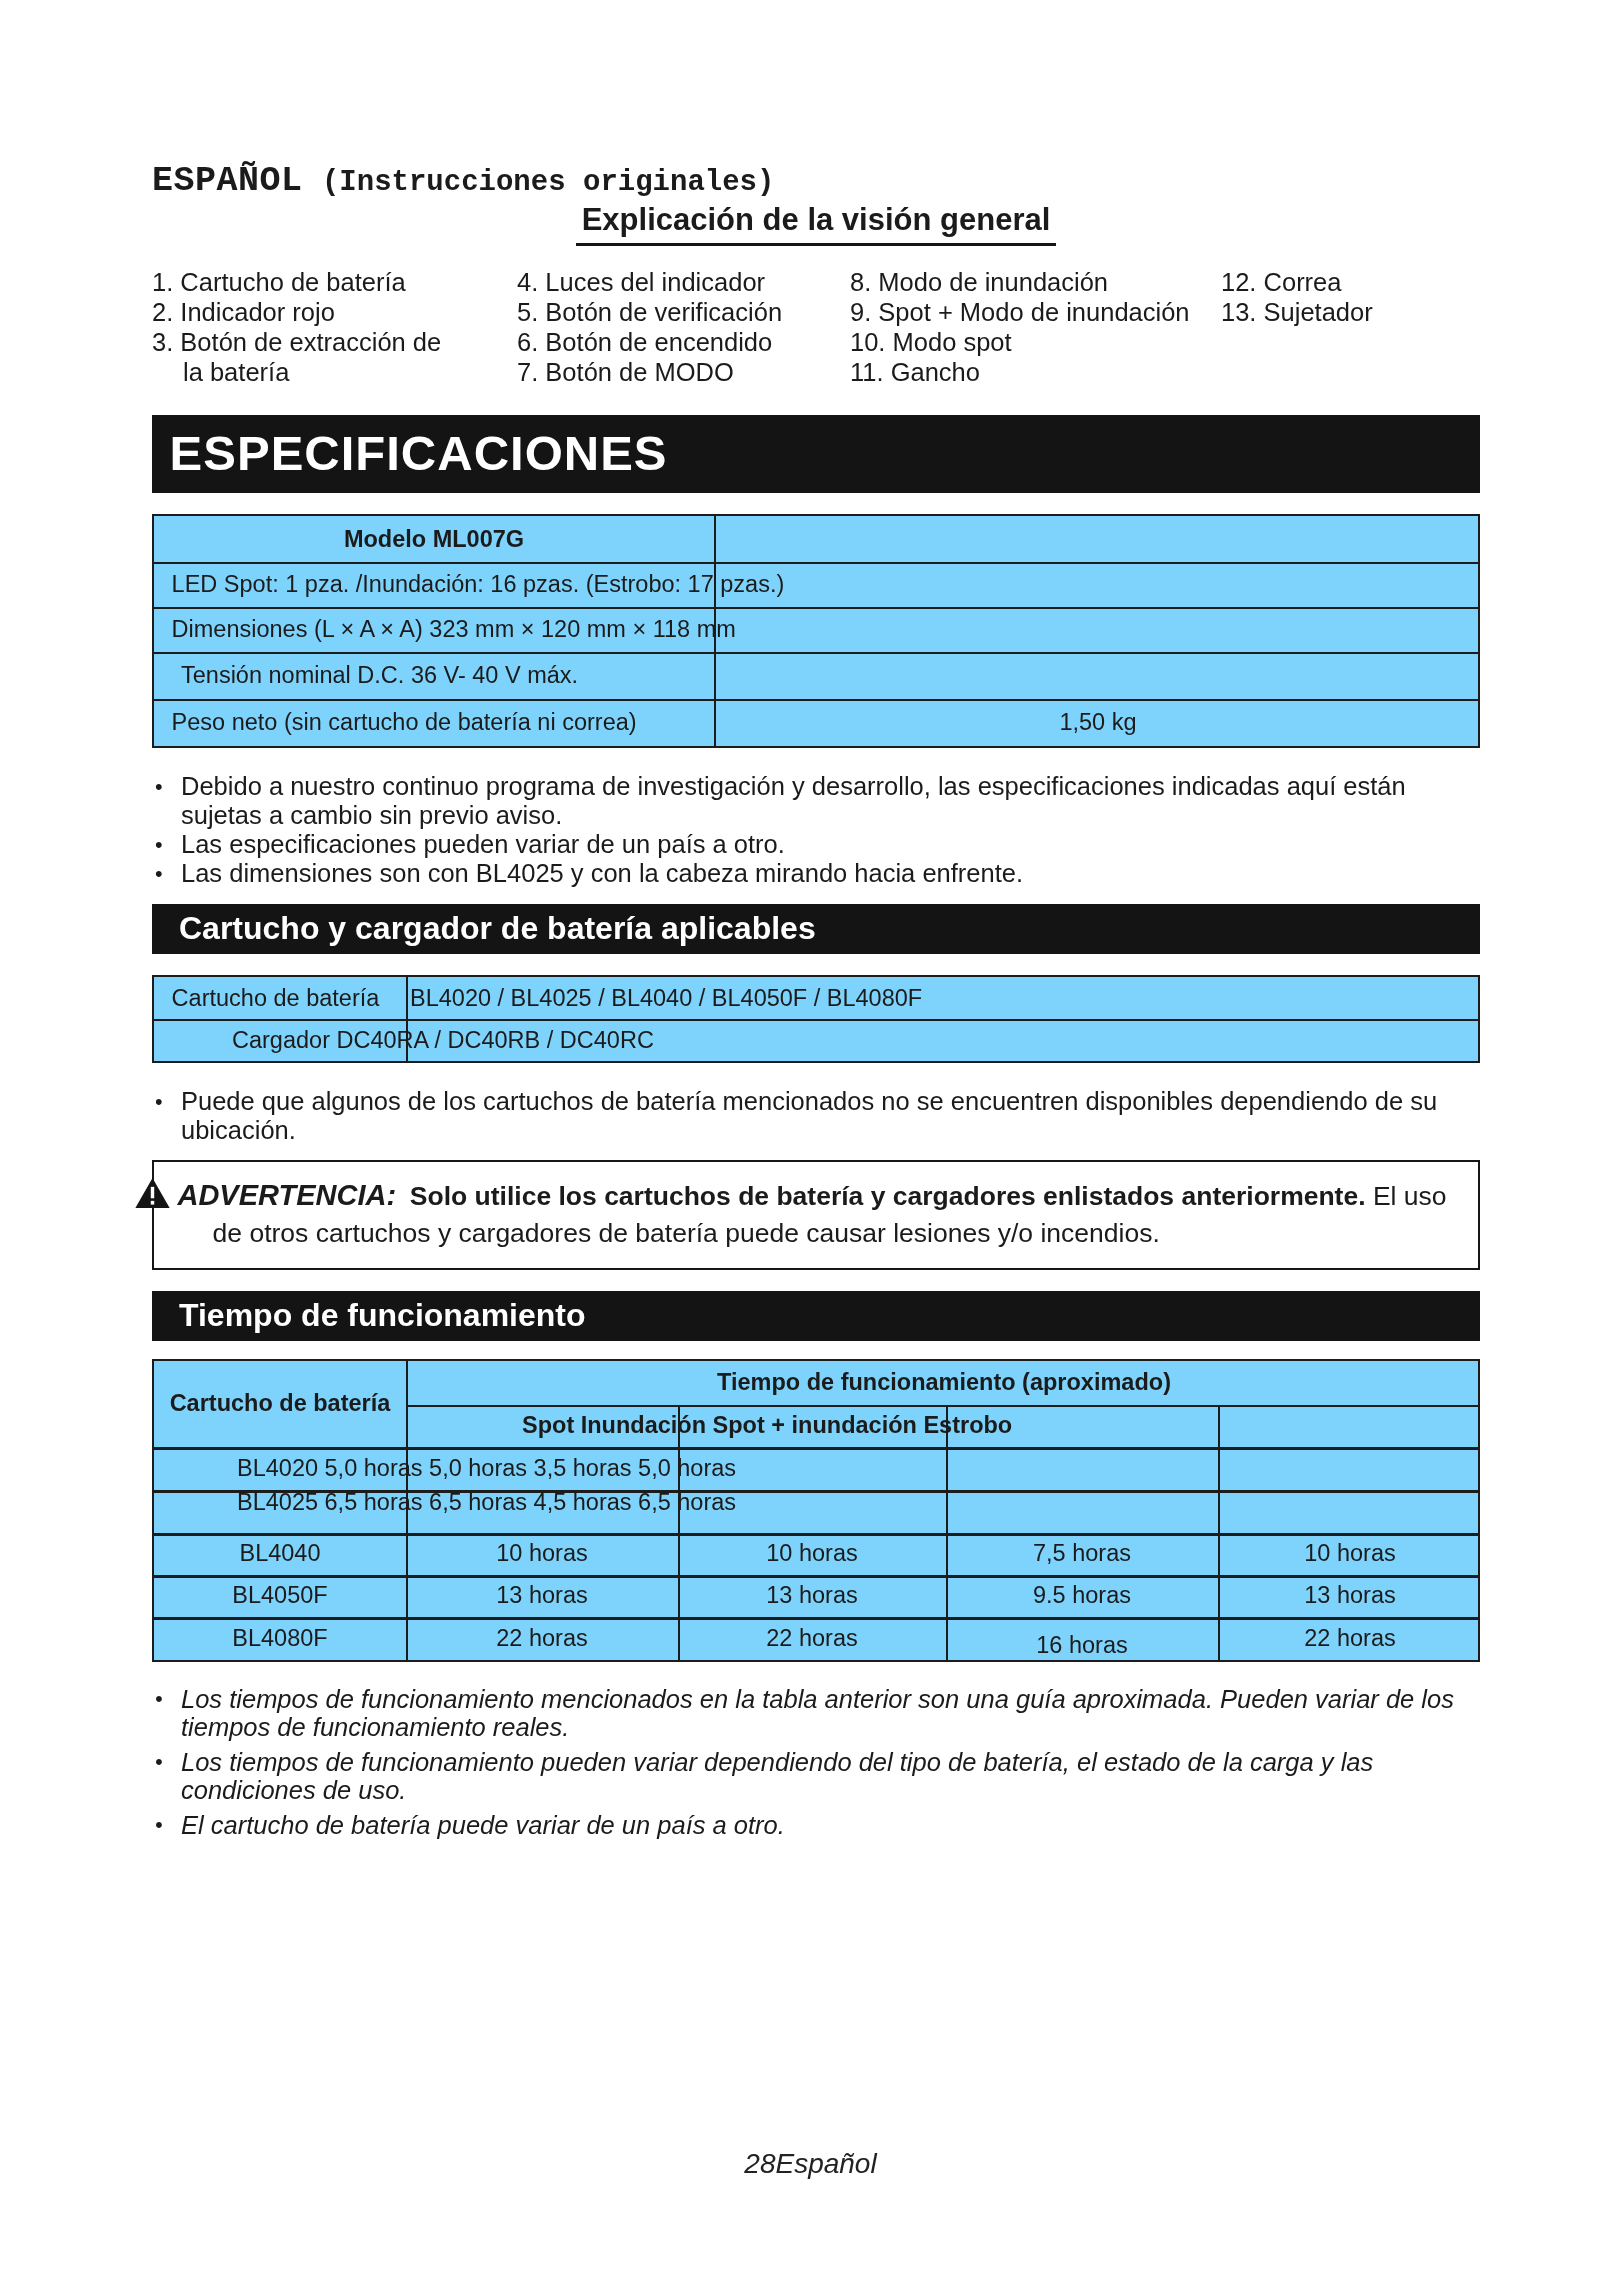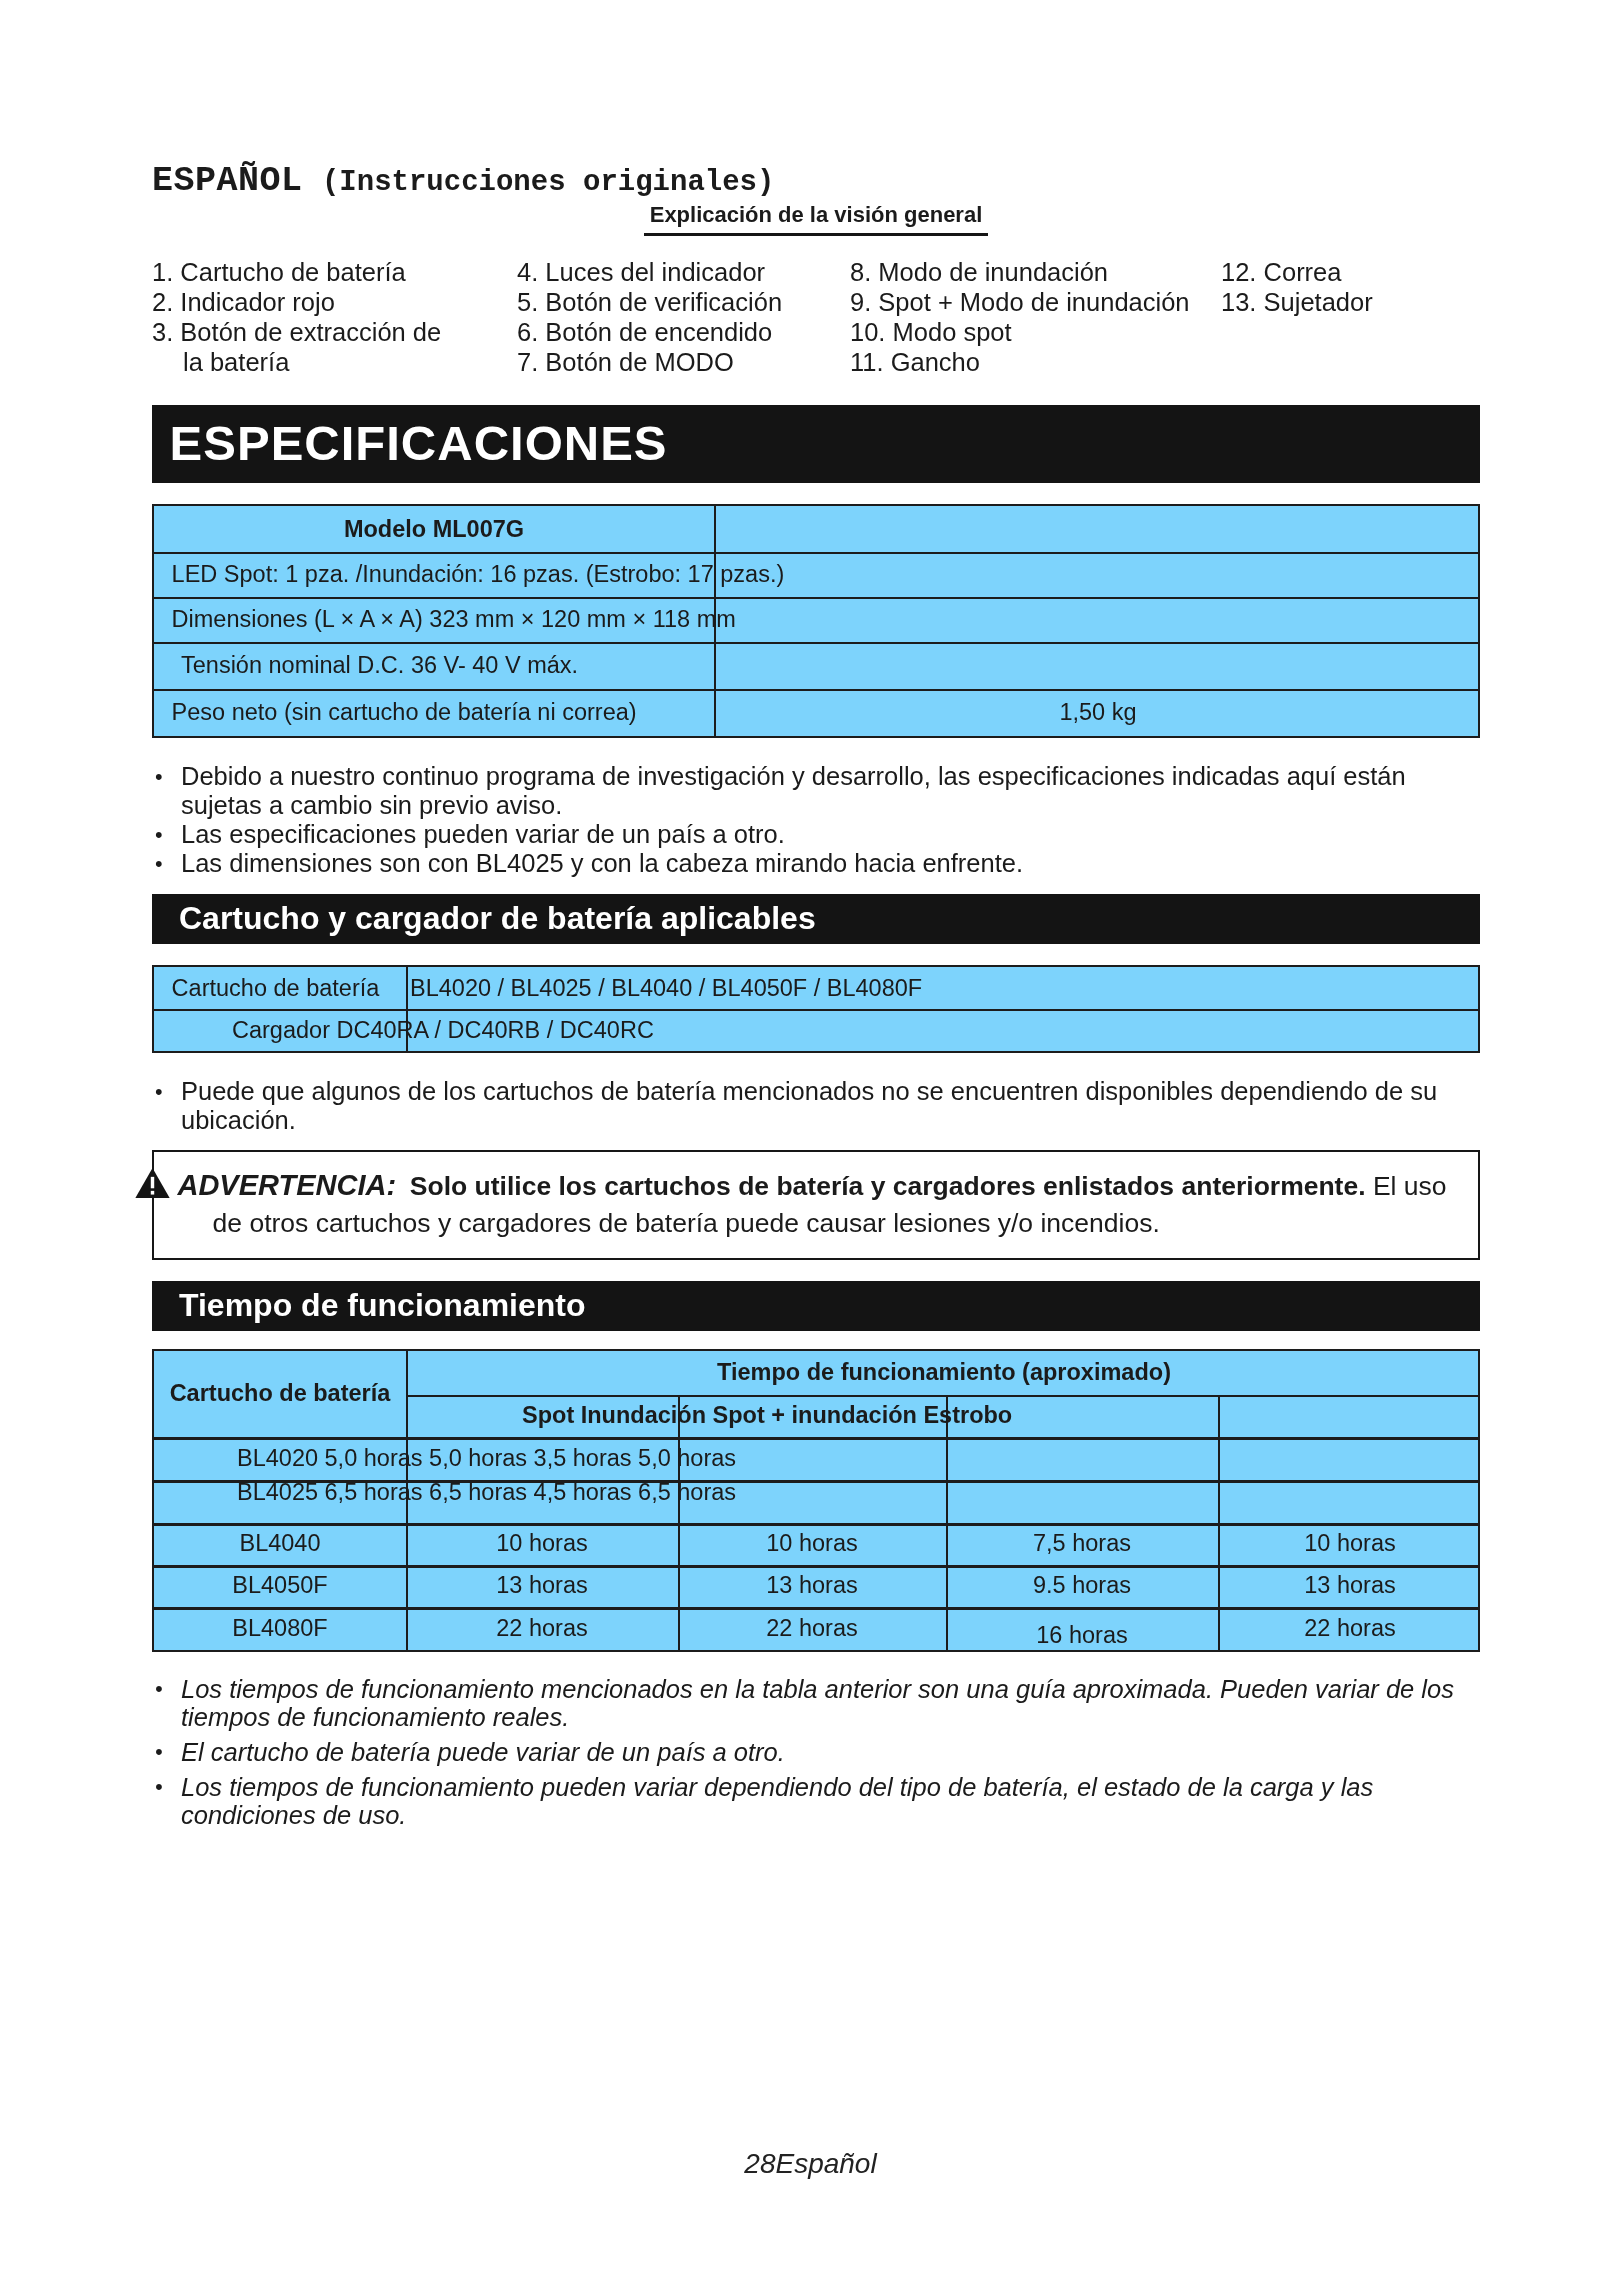--- a/index.html
+++ b/index.html
@@ -12,21 +12,21 @@
     overflow:hidden;
   }
   .content{position:absolute;left:152px;top:165px;width:1328px;}
 
   
   .lang-row{white-space:nowrap;line-height:32px;font-family:Liberation Mono, monospace;}
   .lang{font-size:35px;font-weight:bold;letter-spacing:0.5px;}
   .lang-note{font-size:29px;font-weight:bold;margin-left:9.8px;}
   .overview-wrap{text-align:center;margin-top:0;}
   .overview-title{
-    display:inline-block;font-size:22px;font-weight:bold;
+    display:inline-block;font-size:31px;font-weight:bold;
     border-bottom:3.9px solid #161616;padding:0 5.9px 4.9px 5.9px;
   }
 
   
   .parts{display:flex;margin-top:21.6px;font-size:25.5px;line-height:30px;}
   .parts .col1{width:365px;}
   .parts .col2{width:333px;}
   .parts .col3{width:371px;}
   .parts .col4{width:259px;}
   .parts .indent{padding-left:31px;}
@@ -204,21 +204,21 @@
 
       <div class="cell center" style="left:0;width:252px;top:256px;height:43px;">BL4080F</div>
       <div class="cell center" style="left:252px;width:272px;top:256px;height:43px;">22 horas</div>
       <div class="cell center" style="left:524px;width:268px;top:256px;height:43px;">22 horas</div>
       <div class="cell center" style="left:792px;width:272px;top:256px;height:58px;">16 horas</div>
       <div class="cell center" style="left:1064px;width:264px;top:256px;height:43px;">22 horas</div>
     </div>
 
     <ul class="notes spaced">
       <li>Los tiempos de funcionamiento mencionados en la tabla anterior son una guía aproximada. Pueden variar de los tiempos de funcionamiento reales.</li>
+      <li>Los tiempos de funcionamiento pueden variar dependiendo del tipo de batería, el estado de la carga y las condiciones de uso.</li>
       <li>El cartucho de batería puede variar de un país a otro.</li>
-      <li>Los tiempos de funcionamiento pueden variar dependiendo del tipo de batería, el estado de la carga y las condiciones de uso.</li>
     </ul>
 
   </div>
 
   <div class="footer">28Español</div>
 </div>
 
 
 </body></html>

